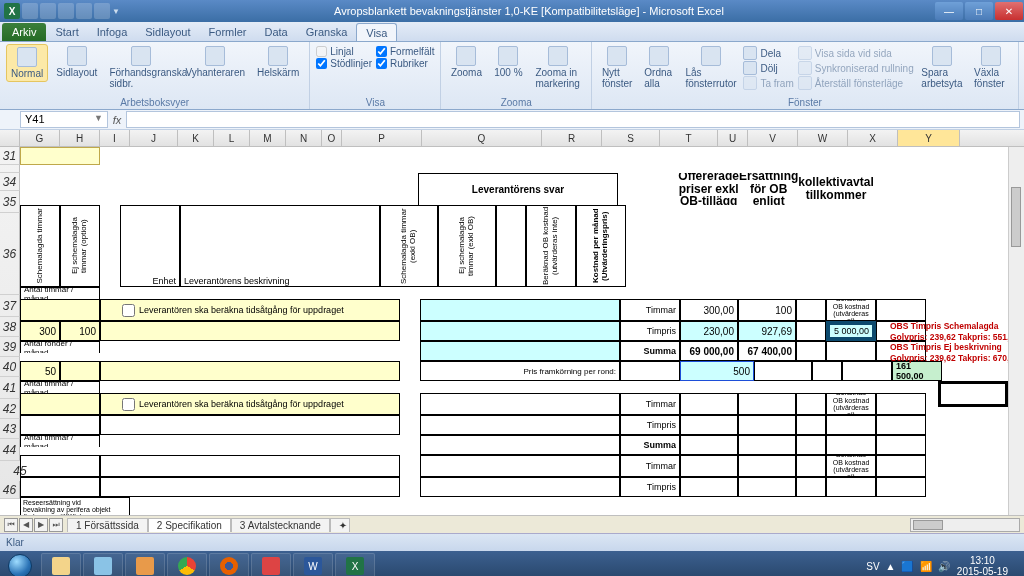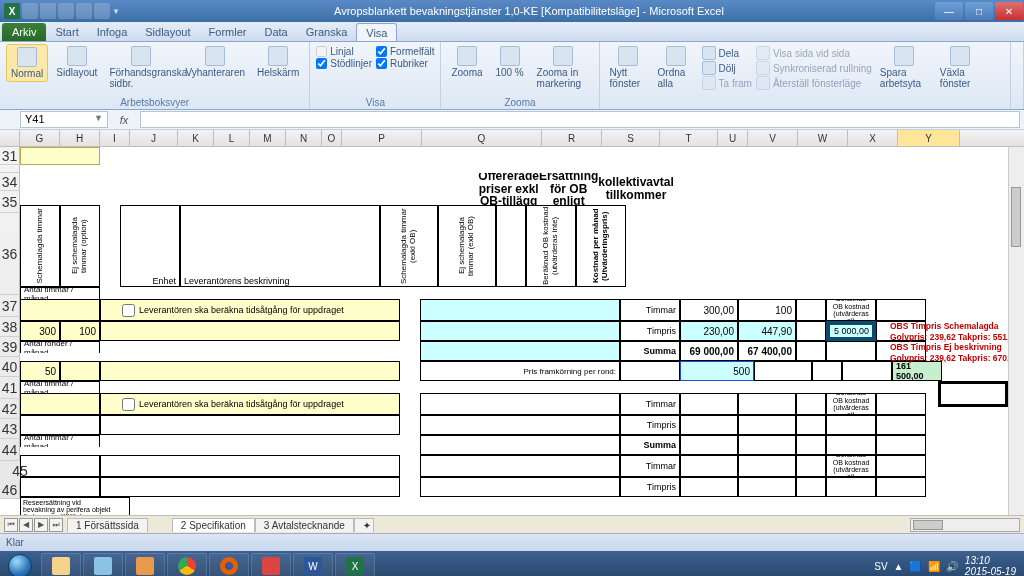--- a/index.html
+++ b/index.html
@@ -33,63 +33,63 @@
 .chkcol { display:flex; flex-direction:column; gap:1px; font-size:10px; color:#3b5a82; padding-top:2px;}
 .chkcol label{display:flex;align-items:center;gap:3px;white-space:nowrap;}
 .chkcol input{width:11px;height:11px;}
 .smallbtn { font-size:10px; color:#3b5a82; display:flex; align-items:center; gap:3px; white-space:nowrap;}
 .smallbtn .ic{width:14px;height:14px;background:#d9e4f1;border:1px solid #a6bcd9;border-radius:2px;}
 
 
 .fbar { height: 20px; display:flex; align-items:center; border-bottom:1px solid #c1d0e4; background:#eef3fa;}
 .namebox { width:88px; border:1px solid #b3c5dd; background:#fff; padding:1px 4px; font-size:11px; height:17px; margin-left:20px;}
 .namebox .dd{float:right;color:#777;font-size:9px;}
-.fx { width:32px; text-align:center; font-style:italic; color:#555;}
+.fx { width:18px; text-align:center; font-style:italic; color:#555;}
 .formula { flex:1; border:1px solid #b3c5dd; background:#fff; height:17px; margin-right:4px;}
 
 
 .colhdr { height:17px; display:flex; background:linear-gradient(#f3f3f3,#e2e2e2); border-bottom:1px solid #bfbfbf; font-size:10px; color:#333;}
 .colhdr .rowlab{width:20px;border-right:1px solid #bfbfbf;}
 .colhdr .col{border-right:1px solid #bfbfbf; display:flex;align-items:center;justify-content:center;}
 .colhdr .col.sel{background:#ffe699;}
 
 
 .gridwrap { position:relative; height:368px; overflow:hidden;}
 .rowhdrs { position:absolute; left:0; top:0; width:20px; background:linear-gradient(#f3f3f3,#e7e7e7);}
-.rowhdrs div{height:20px;border-bottom:1px solid #d0d0d0;border-right:1px solid #bfbfbf;font-size:14px;color:#333;display:flex;align-items:center;justify-content:center;}
+.rowhdrs div{height:20px;border-bottom:1px solid #d0d0d0;border-right:1px solid #bfbfbf;font-size:12px;color:#333;display:flex;align-items:center;justify-content:center;font-style:italic;}
 .grid { position:absolute; left:20px; top:0; right:0; bottom:0;}
 .cellrow{position:absolute;left:0;right:0;display:flex;}
 .cell{border-right:1px solid #d9d9d9;border-bottom:1px solid #d9d9d9;height:100%;font-size:10px;display:flex;align-items:center;padding:0 3px;overflow:hidden;}
 
 
 .sheettabs{height:18px;background:#ece9d8;display:flex;align-items:center;border-top:1px solid #bfbfbf;font-size:10px;}
 .sheettabs .navs{display:flex;gap:1px;padding:0 4px;}
 .sheettabs .navs div{width:14px;height:14px;border:1px solid #999;background:#f3f3f3;display:flex;align-items:center;justify-content:center;font-size:8px;color:#555;}
 .sheettabs .tab{padding:1px 8px;background:#f3f3f3;border:1px solid #bbb;border-bottom:none;margin-top:1px;color:#333;}
-.sheettabs .tab.active{background:#fff;font-weight:normal;margin-left:24px;}
+.sheettabs .tab.active{background:#fff;font-weight:normal;}
 .sheettabs .hsb{flex:1;display:flex;align-items:center;justify-content:flex-end;padding-right:4px;}
 .sheettabs .hsb .track{width:110px;height:14px;border:1px solid #aaa;background:#eee;position:relative;}
 .sheettabs .hsb .thumb{position:absolute;left:2px;top:1px;width:30px;height:10px;background:#ccc;border:1px solid #999;}
 
 
 .statusbar{height:18px;background:linear-gradient(#dbe6f4,#c8d7ec);display:flex;align-items:center;font-size:10px;color:#3b5a82;padding:0 6px;justify-content:space-between;border-top:1px solid #aac;}
 .statusbar .right{display:flex;align-items:center;gap:6px;}
 .statusbar .viewbtn{width:18px;height:14px;border:1px solid #9ab;background:#eef3fa;}
 .statusbar .zoomslider{width:80px;height:4px;background:#9ab;position:relative;}
 .statusbar .zoomslider .h{position:absolute;left:38px;top:-4px;width:6px;height:12px;background:#dbe6f4;border:1px solid #789;}
 
 
 .taskbar{height:30px;background:linear-gradient(#3c6090,#274569);display:flex;align-items:center;}
 .startbtn{width:40px;height:30px;display:flex;align-items:center;justify-content:center;}
 .orb{width:24px;height:24px;border-radius:50%;background:radial-gradient(circle at 35% 30%,#9edcff,#2a72b5 60%,#134b80);border:1px solid #0c3a66;}
 .taskbar .titem{width:40px;height:26px;margin:0 1px;background:rgba(255,255,255,.06);border:1px solid rgba(255,255,255,.14);display:flex;align-items:center;justify-content:center;border-radius:2px;}
 .taskbar .titem .ic{width:18px;height:18px;border-radius:2px;}
 .taskbar .spacer{flex:1;}
-.tray{display:flex;align-items:center;color:#fff;font-size:10px;gap:6px;padding-right:8px;}
-.tray .clock{text-align:left;line-height:11px;font-style:italic;}
+.tray{display:flex;align-items:center;color:#fff;font-size:10px;gap:6px;padding-right:16px;}
+.tray .clock{text-align:center;line-height:11px;}
 
 
 .yellow{background:#ffffcc;}
 .cyan{background:#ccffff;}
 .green{background:#c6efce;}
 .red{color:#c00000;font-weight:bold;}
 .rot{writing-mode:vertical-rl;transform:rotate(180deg);font-size:8px;text-align:center;line-height:1.1;}
 .hdrcell{font-size:8px;line-height:1.05;text-align:center;justify-content:center;}
 .rightnum{justify-content:flex-end;}
 .bold{font-weight:bold;}
@@ -197,20 +197,24 @@
   </div>
   <div class="group" style="flex:1">
     <div class="body">
       <div class="bigbtn">
           <div class="ic"></div>
           <span style="max-width:36px">Nytt fönster</span>
         </div>
       <div class="bigbtn">
           <div class="ic"></div>
           <span style="max-width:36px">Ordna alla</span>
+        </div>
+      <div class="bigbtn">
+          <div class="ic"></div>
+          <span style="max-width:58px">Lås fönsterrutor</span>
         </div>
       <div class="chkcol">
         <div class="smallbtn">
             <div class="ic"></div>
             <span>Dela</span>
           </div>
         <div class="smallbtn">
             <div class="ic"></div>
             <span>Dölj</span>
           </div>
@@ -235,20 +239,21 @@
       </div>
       <div class="bigbtn">
           <div class="ic"></div>
           <span style="max-width:48px">Spara arbetsyta</span>
         </div>
       <div class="bigbtn">
           <div class="ic"></div>
           <span style="max-width:40px">Växla fönster</span>
         </div>
     </div>
+    <div class="label">Fönster</div>
   </div>
   <div class="group">
     
     
   </div>
 </div>
 
 <div class="fbar">
   <div class="namebox"><span>Y41</span><span class="dd">▼</span></div>
   <div class="fx">fx</div>
@@ -297,20 +302,21 @@
       <div style="height: 18px;">46</div>
     </div>
   <div class="grid" id="grid">
 
     <div class="cellrow" style="top:0;height:18px">
       <div class="cell yellow" style="width:80px;border:1px solid #bfa84a"></div>
     </div>
 
     <div class="cellrow" style="top:26px;height:32px">
       <div class="cell" style="width:398px;border:none"></div>
+      <div class="cell bold centered" style="width:200px;border:1px solid #000;border-bottom:none">Leverantörens svar</div>
       <div class="cell" style="width:60px;border:none"></div>
       <div class="cell bold centered" style="width:196px;border:none;flex-direction:row;line-height:1.05;font-size:12px">
         <span>Offererade priser exkl OB-tillägg</span>
         <span>Ersättning för OB enligt</span>
         <span>kollektivavtal tillkommer</span>
       </div>
     </div>
 
     <div class="cellrow" style="top:58px;height:82px">
       <div class="cell" style="width:40px;border:1px solid #000;justify-content:center">
@@ -358,21 +364,21 @@
     </div>
 
     <div class="cellrow" style="top:174px;height:20px">
       <div class="cell yellow rightnum" style="width:40px;border:1px solid #000">300</div>
       <div class="cell yellow rightnum" style="width:40px;border:1px solid #000">100</div>
       <div class="cell yellow" style="width:300px;border:1px solid #000"></div>
       <div class="cell" style="width:20px;border:none"></div>
       <div class="cell cyan" style="width:200px;border:1px solid #000"></div>
       <div class="cell" style="width:60px;border:1px solid #000;justify-content:flex-end;font-size:9px">Timpris</div>
       <div class="cell cyan rightnum" style="width:58px;border:1px solid #000">230,00</div>
-      <div class="cell cyan rightnum" style="width:58px;border:1px solid #000">447,90</div>
+      <div class="cell cyan rightnum" style="width:58px;border:1px solid #000">927,69</div>
       <div class="cell" style="width:30px;border:1px solid #000"></div>
       <div class="cell cyan rightnum" style="width:50px;border:4px solid #0c4a6e;font-size:9px">5 000,00</div>
       <div class="cell" style="width:50px;border:1px solid #000"></div>
     </div>
 
     <div class="cellrow" style="top:194px;height:12px">
       <div class="cell" style="width:80px;font-size:8px;border:1px solid #000;border-bottom:none;justify-content:center">Antal ronder / månad</div>
     </div>
 
     <div class="cellrow" style="top:194px;height:20px;left:380px;right:auto">

